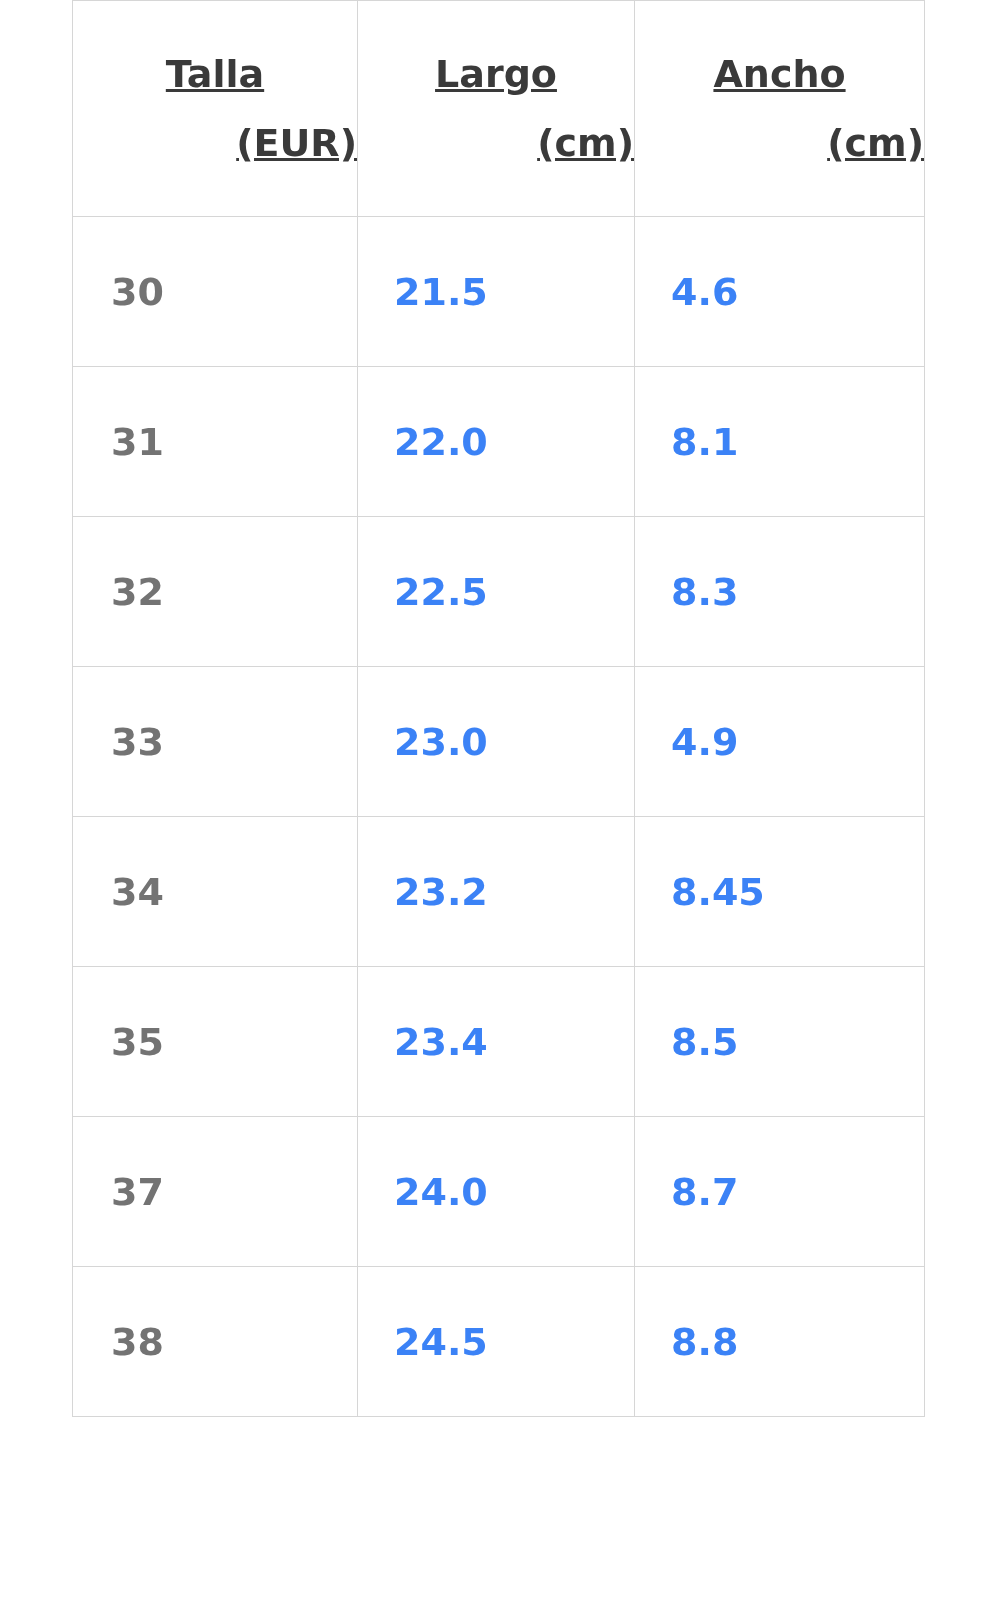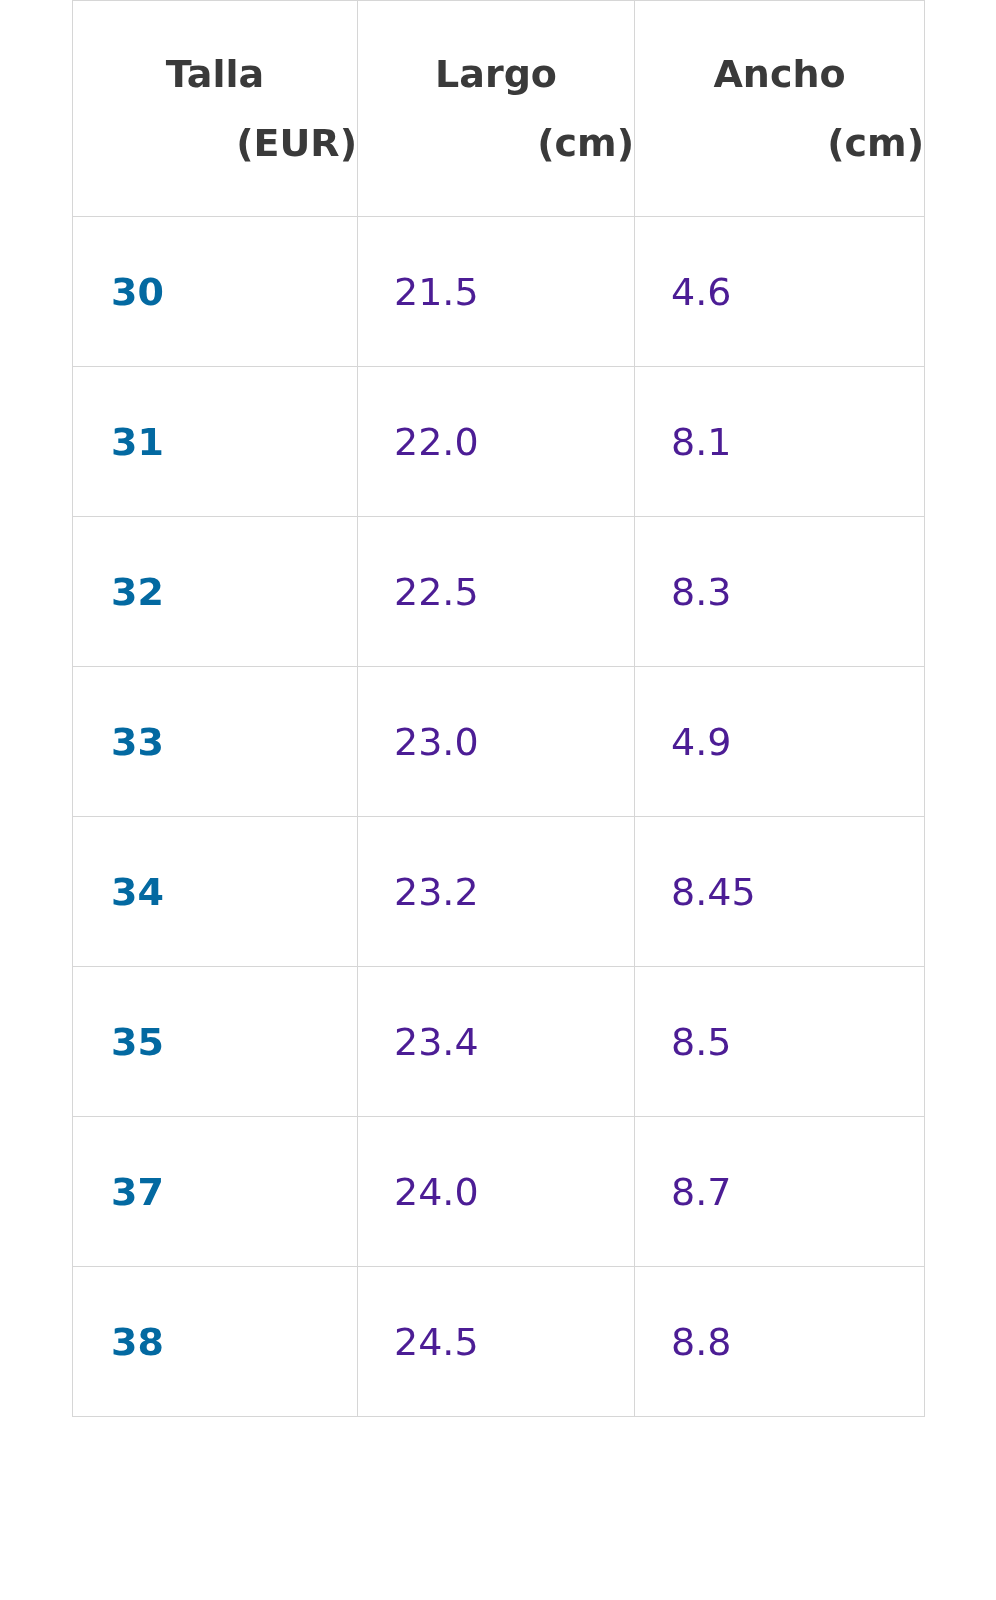--- a/index.html
+++ b/index.html
@@ -55,39 +55,39 @@
     height: 216px;
     padding: 0;
     text-align: center;
     vertical-align: middle;
     font-weight: bold;
     font-size: 38px;
     line-height: 67px;
     color: #3a3a3a;
     background: #ffffff;
   }
-  .th-line { display: block; }
+  .th-line { display: block; text-decoration: underline; }
   .th-line.unit { margin-top: 2px; text-align: right; }
 
   
   table.size-table tbody td {
     height: 150px;
     padding: 0 0 0 36px;
     text-align: left;
     vertical-align: middle;
     font-size: 38px;
     line-height: 1;
-    font-weight: normal;
-    color: #4c1d95;
+    font-weight: bold;
+    color: #3b82f6;
     background: #ffffff;
   }
   table.size-table tbody td.size-cell {
     font-weight: bold;
     padding-left: 38px;
-    color: #0369a1;
+    color: #737373;
   }
 </style>
 </head>
 <body>
 
 <div class="page">
   <div class="size-table-wrap">
     <table class="size-table">
       <colgroup>
         <col class="c-talla">

